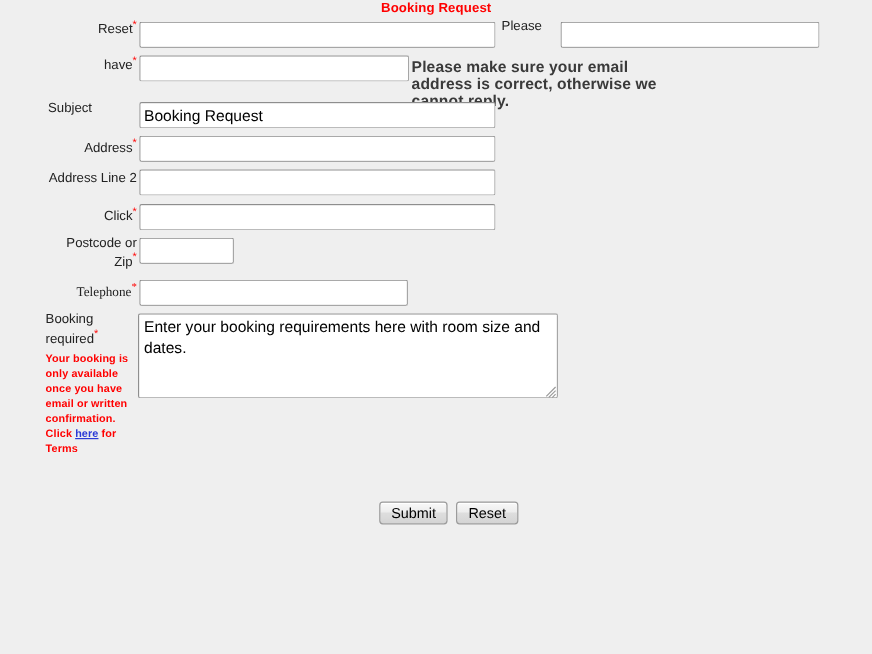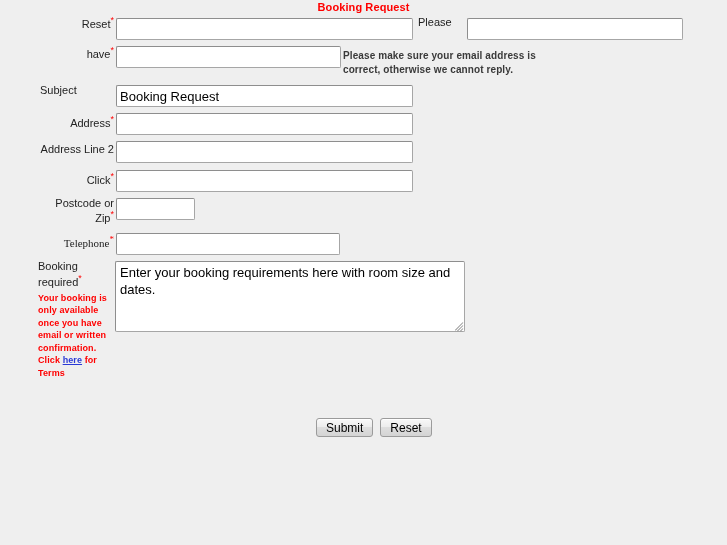--- a/index.html
+++ b/index.html
@@ -105,21 +105,21 @@
     transform-origin: right center;
     transform: rotate(-45deg);
   }
   .ta-handle i:nth-child(1) { bottom: 2px;  width: 4px; }
   .ta-handle i:nth-child(2) { bottom: 5px;  width: 8px; }
   .ta-handle i:nth-child(3) { bottom: 8px;  width: 11px; }
 
   
   .note {
     position: absolute;
-    font-size: 10px;
+    font-size: 13px;
     font-weight: bold;
     color: #3a3a3a;
     line-height: 14px;
     letter-spacing: 0.1px;
   }
 
   
   .warn {
     color: #ff0000;
     font-size: 9px;

